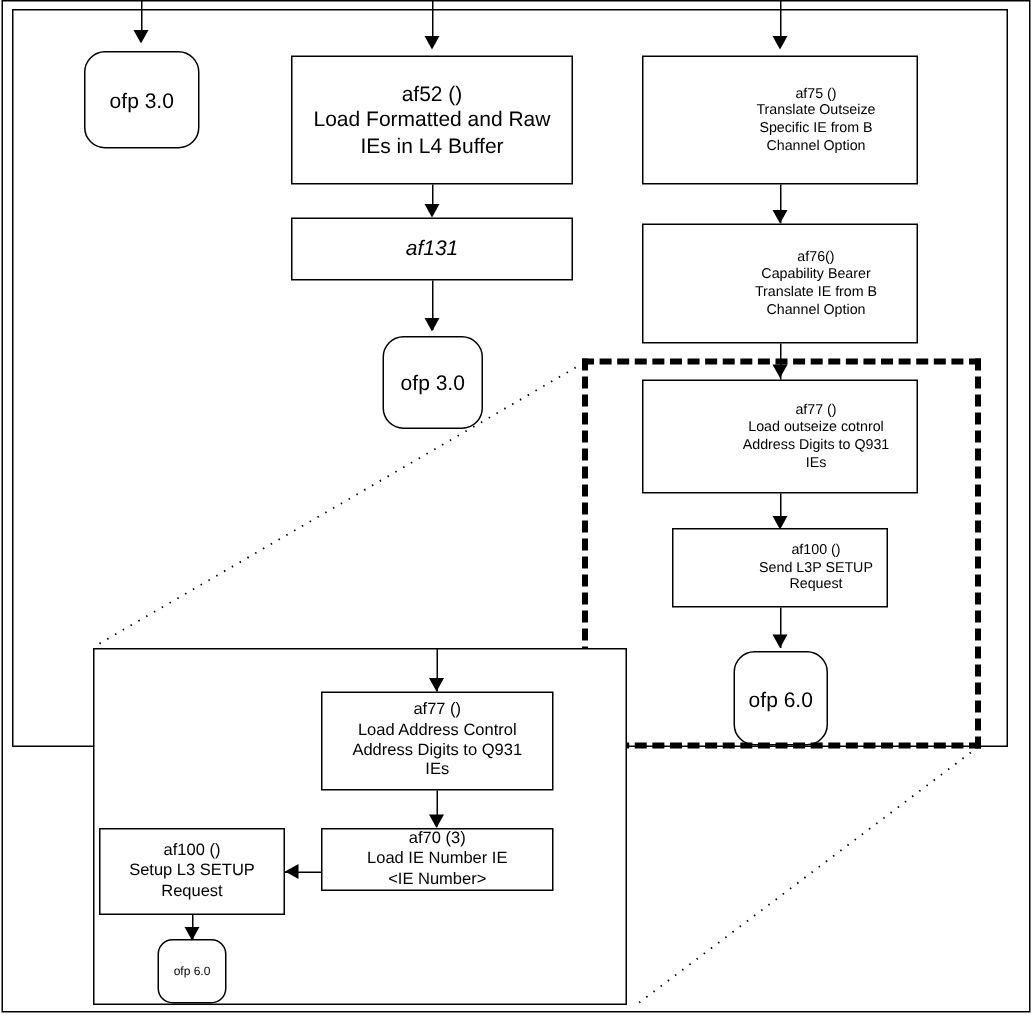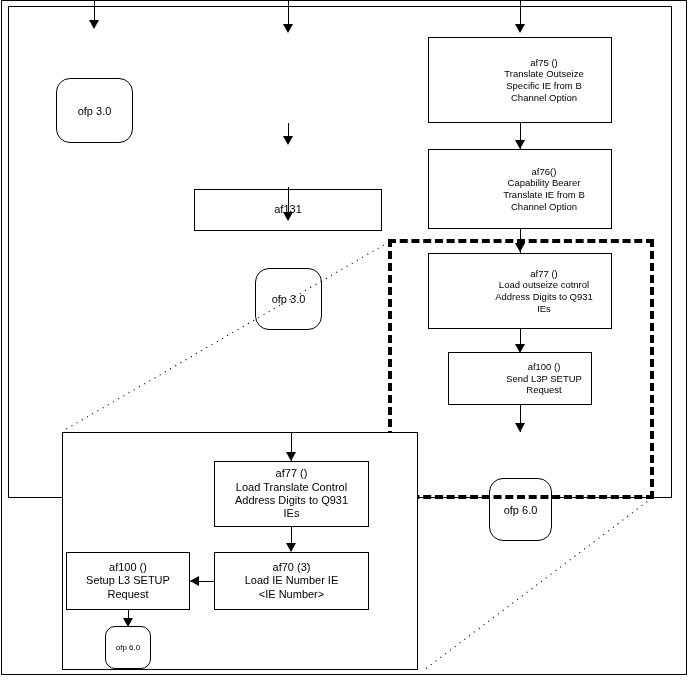--- a/index.html
+++ b/index.html
@@ -39,21 +39,21 @@
     box-sizing: border-box;
     border: 1.2px solid #000;
     background: #fff;
     display: flex;
     align-items: center;
     justify-content: center;
     text-align: center;
     line-height: 1.22;
   }
   .node .txt { display: block; width: 100%; padding: 0 3px; }
-  .f13 { font-size: 11px; margin-top: 44px; }
+  .f13 { font-size: 14px; }
   .f11 { font-size: 11px; }
   .f10 { font-size: 9.5px; padding-left: 48px; }
   .f8  { font-size: 8px; }
 
   .terminator {
     position: absolute;
     box-sizing: border-box;
     border: 1.2px solid #000;
     border-radius: 14px;
     background: #fff;
@@ -125,25 +125,32 @@
 
   <div class="vline" style="left:94px; top:0px; height:22px;"></div>
   <div class="arrow-down" style="left:89px; top:20px;"></div>
   <div class="terminator f13" style="left:56px; top:34px; width:77px; height:65px;">
     <span class="txt">ofp 3.0</span>
   </div>
 
   <div class="vline" style="left:288px; top:0px; height:26px;"></div>
   <div class="arrow-down" style="left:283px; top:24px;"></div>
 
+  <div class="node f13" style="left:194px; top:37px; width:188px; height:86px;">
+    <span class="txt">
+      <span>af52 ()</span><br>
+      <span>Load Formatted and Raw</span><br>
+      <span>IEs in L4 Buffer</span>
+    </span>
+  </div>
 
   <div class="vline" style="left:288px; top:123px; height:20px;"></div>
   <div class="arrow-down" style="left:283px; top:136px;"></div>
 
-  <div class="node f13" style="left:194px; top:145px; width:188px; height:42px;">
+  <div class="node f13" style="left:194px; top:145px; width:188px; height:42px;font-style:italic;">
     <span class="txt">
       <span>af131</span><br>
     </span>
   </div>
 
   <div class="vline" style="left:288px; top:187px; height:33px;"></div>
   <div class="arrow-down" style="left:283px; top:212px;"></div>
 
   <div class="terminator f13" style="left:255px; top:224px; width:67px; height:62px;">
     <span class="txt">ofp 3.0</span>
@@ -206,30 +213,30 @@
   <div class="dashed-region" style="left:388px; top:239px; width:266px; height:260px;"></div>
 
   <div class="inset-box" style="left:62px; top:432px; width:356px; height:238px;"></div>
 
   <div class="vline" style="left:291px; top:432px; height:30px;"></div>
   <div class="arrow-down" style="left:286px; top:452px;"></div>
 
   <div class="node f11" style="left:214px; top:461px; width:155px; height:66px;">
     <span class="txt">
       <span>af77 ()</span><br>
-      <span>Load Translate Control</span><br>
+      <span>Load Address Control</span><br>
       <span>Address Digits to Q931</span><br>
       <span>IEs</span>
     </span>
   </div>
 
   <div class="vline" style="left:291px; top:527px; height:24px;"></div>
   <div class="arrow-down" style="left:286px; top:543px;"></div>
 
-  <div class="node f11" style="left:214px; top:552px; width:155px; height:58px;">
+  <div class="node f11" style="left:214px; top:552px; width:155px; height:42px;">
     <span class="txt">
       <span>af70 (3)</span><br>
       <span>Load IE Number IE</span><br>
       <span>&lt;IE Number&gt;</span>
     </span>
   </div>
 
   <div class="hline" style="left:190px; top:581px; width:24px;"></div>
   <div class="arrow-left" style="left:190px; top:576px;"></div>
 

